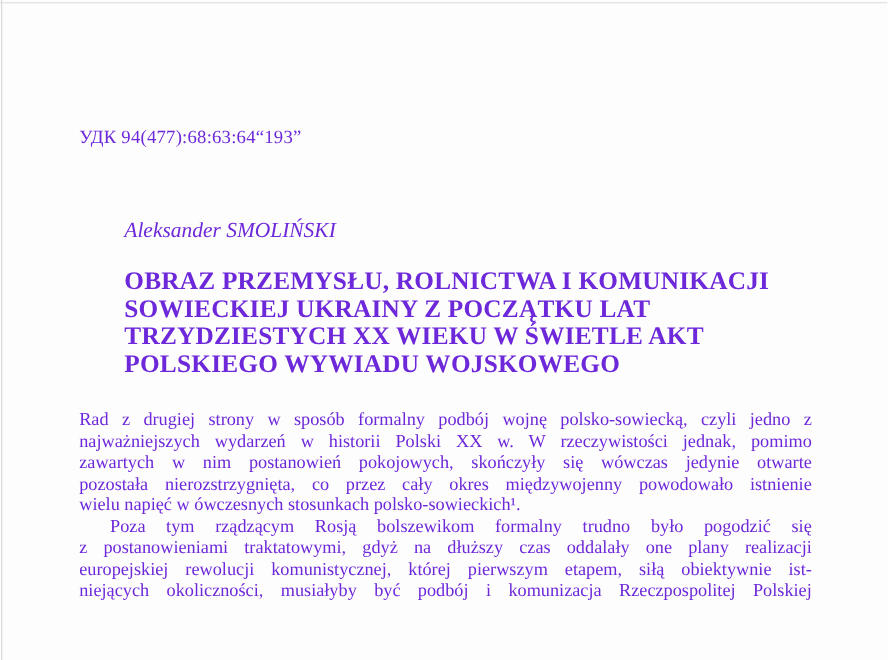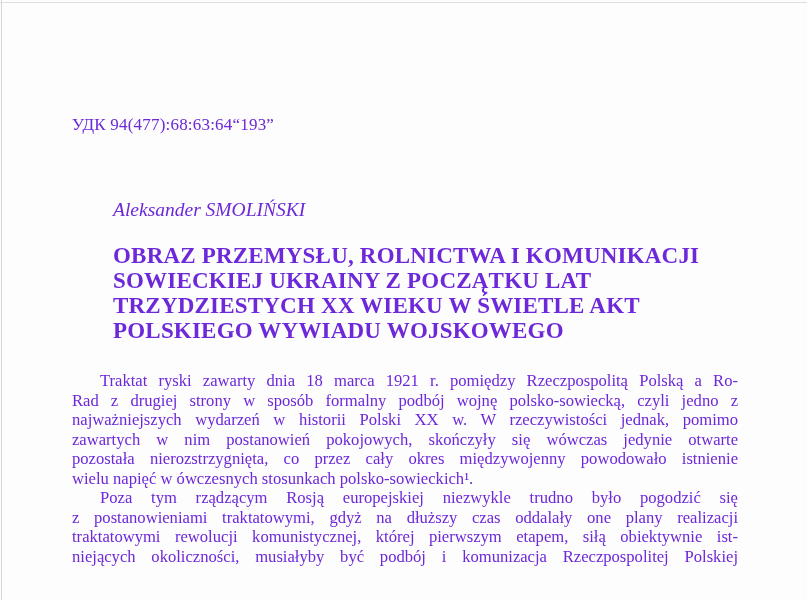--- a/index.html
+++ b/index.html
@@ -90,25 +90,24 @@
   <div class="author">Aleksander SMOLIŃSKI</div>
 
   <div class="title-block">
     <div class="title-line">OBRAZ PRZEMYSŁU, ROLNICTWA I KOMUNIKACJI</div>
     <div class="title-line">SOWIECKIEJ UKRAINY Z POCZĄTKU LAT</div>
     <div class="title-line">TRZYDZIESTYCH XX WIEKU W ŚWIETLE AKT</div>
     <div class="title-line">POLSKIEGO WYWIADU WOJSKOWEGO</div>
   </div>
 
   <div class="body-block">
-    <div class="body-line indent">Traktat ryski zawarty dnia 18 marca 1921 r. pomiędzy Rzeczpospolitą Polską a Ro-</div>
     <div class="body-line">Rad z drugiej strony w sposób formalny podbój wojnę polsko-sowiecką, czyli jedno z</div>
     <div class="body-line">najważniejszych wydarzeń w historii Polski XX w. W rzeczywistości jednak, pomimo</div>
     <div class="body-line">zawartych w nim postanowień pokojowych, skończyły się wówczas jedynie otwarte</div>
     <div class="body-line">pozostała nierozstrzygnięta, co przez cały okres międzywojenny powodowało istnienie</div>
     <div class="body-line para-end">wielu napięć w ówczesnych stosunkach polsko-sowieckich¹.</div>
-    <div class="body-line indent">Poza tym rządzącym Rosją europejskiej niezwykle trudno było pogodzić się</div>
+    <div class="body-line indent">Poza tym rządzącym Rosją bolszewikom formalny trudno było pogodzić się</div>
     <div class="body-line">z postanowieniami traktatowymi, gdyż na dłuższy czas oddalały one plany realizacji</div>
-    <div class="body-line">traktatowymi rewolucji komunistycznej, której pierwszym etapem, siłą obiektywnie ist-</div>
+    <div class="body-line">europejskiej rewolucji komunistycznej, której pierwszym etapem, siłą obiektywnie ist-</div>
     <div class="body-line">niejących okoliczności, musiałyby być podbój i komunizacja Rzeczpospolitej Polskiej</div>
   </div>
 
 </div>
 
 </body></html>

